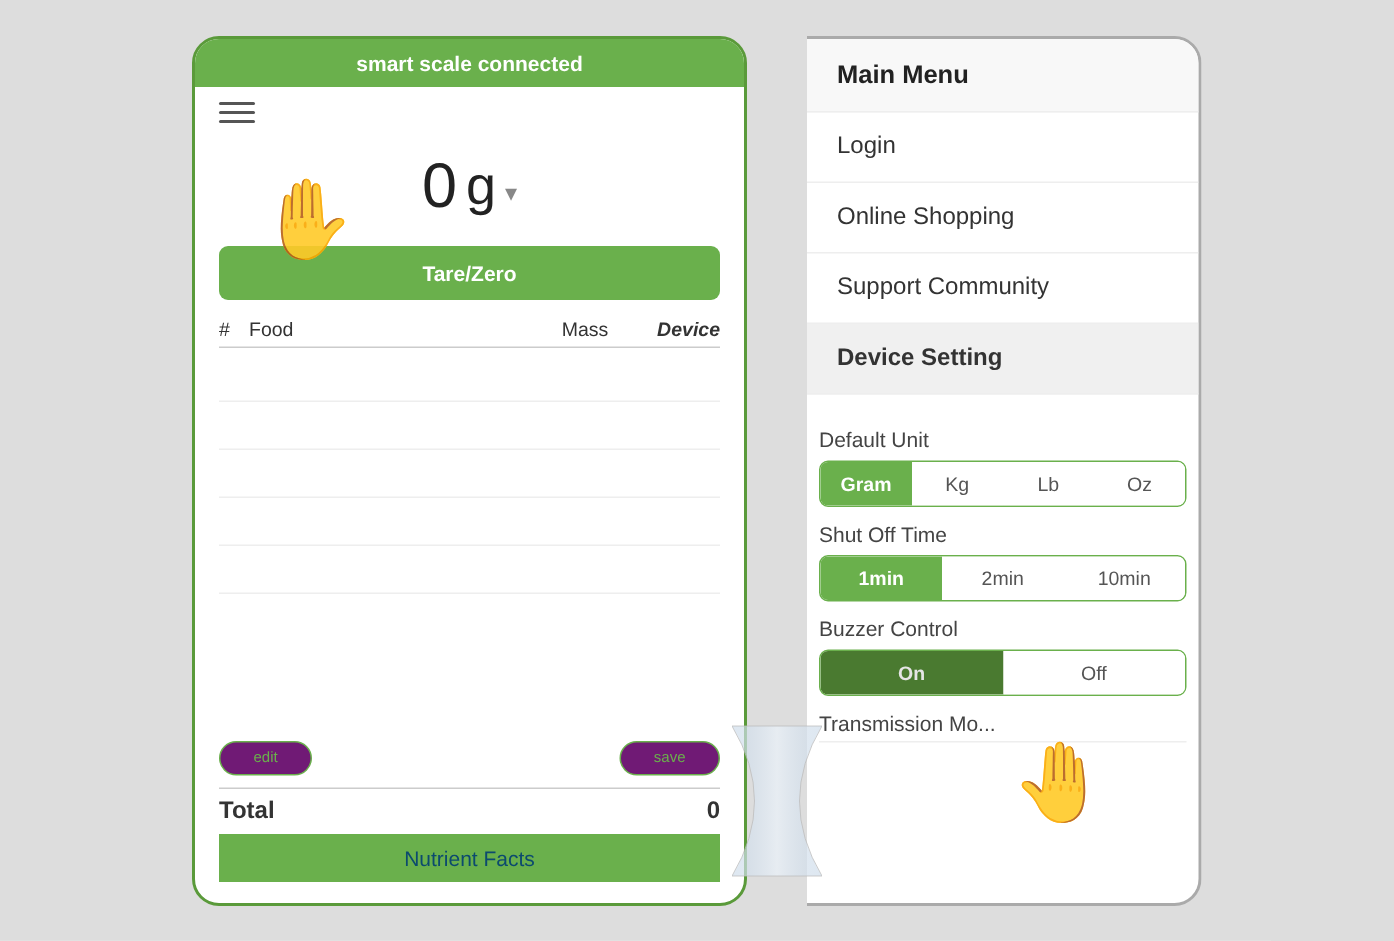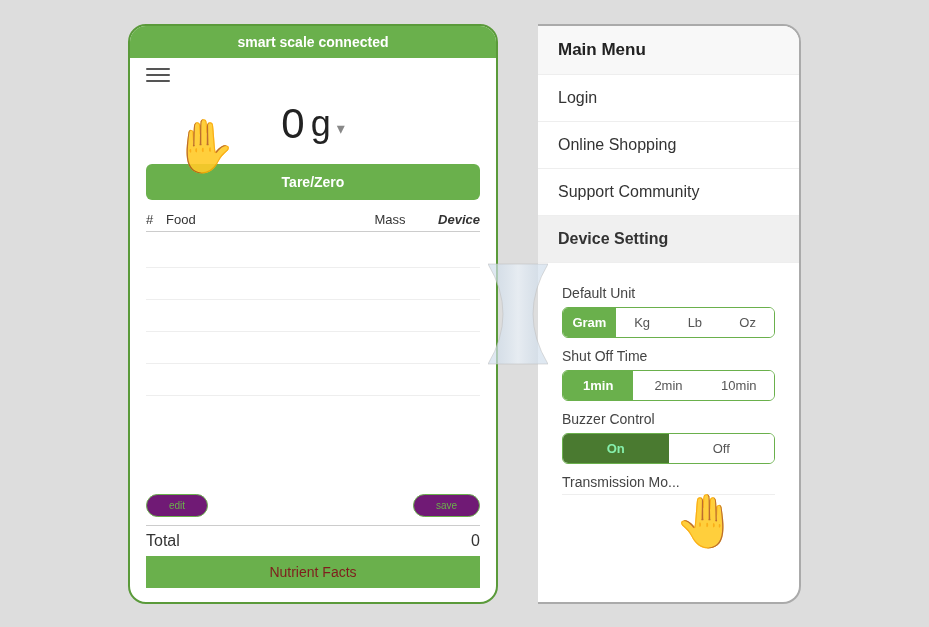--- a/index.html
+++ b/index.html
@@ -141,25 +141,26 @@
       cursor: pointer;
     }
 
     .total-row {
       display: flex;
       justify-content: space-between;
       font-size: 16px;
       color: #333;
       padding: 6px 0;
       border-top: 1px solid #ccc;
+      font-weight: bold;
     }
 
     .nutrient-bar {
       background: #6ab04c;
-      color: #7f1d1d;
+      color: #0c4a6e;
       text-align: center;
       font-size: 14px;
       padding: 8px 0;
       border-radius: 0 0 0 0;
       margin-top: auto;
     }
 
     
     .hand-left {
       position: absolute;
@@ -213,21 +214,21 @@
       font-weight: 600;
     }
     .menu-item.header-item {
       background: #f8f8f8;
       font-weight: 700;
       font-size: 17px;
       color: #222;
     }
 
     .device-setting-section {
-      padding: 12px 24px;
+      padding: 12px 8px;
       flex: 1;
       overflow: hidden;
       border-radius: 24px;
     }
 
     .setting-label {
       font-size: 14px;
       color: #444;
       margin-bottom: 6px;
       margin-top: 10px;
@@ -268,21 +269,21 @@
       padding: 7px 0;
       text-align: center;
       font-size: 13px;
       color: #555;
       background: #fff;
       cursor: pointer;
       border: none;
     }
     .buzzer-btn.selected {
       background: #4a7a30;
-      color: #86efac;
+      color: #e5e5e5;
       font-weight: 600;
     }
 
     .transmission-label {
       font-size: 14px;
       color: #444;
       margin-top: 10px;
       padding-bottom: 4px;
       border-bottom: 1px solid #eee;
     }
@@ -292,21 +293,21 @@
       position: absolute;
       right: 60px;
       bottom: 50px;
       font-size: 52px;
       z-index: 10;
       opacity: 0.9;
     }
 
     .panels-wrapper {
       display: flex;
-      align-items: center;
+      align-items: flex-end;
       position: relative;
     }
   </style>
 </head>
 <body>
 
 <div class="scene">
   <div class="panels-wrapper">
 
     <div class="phone-left">

